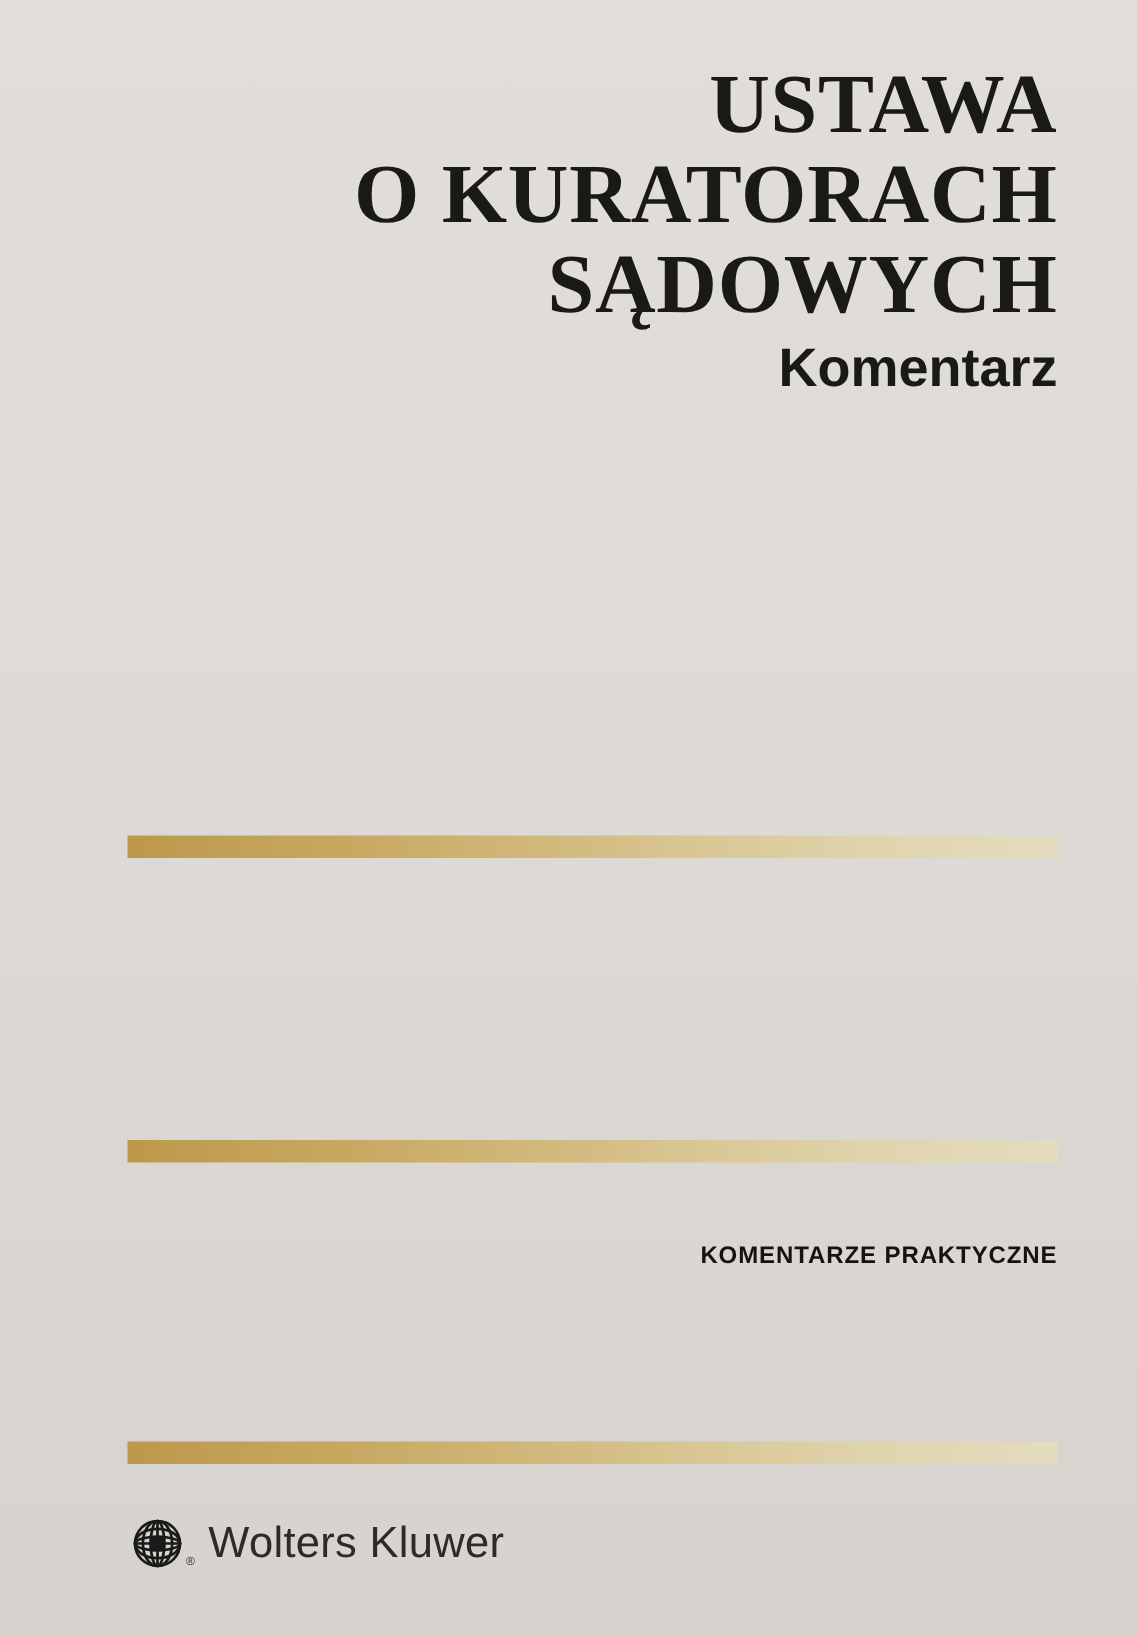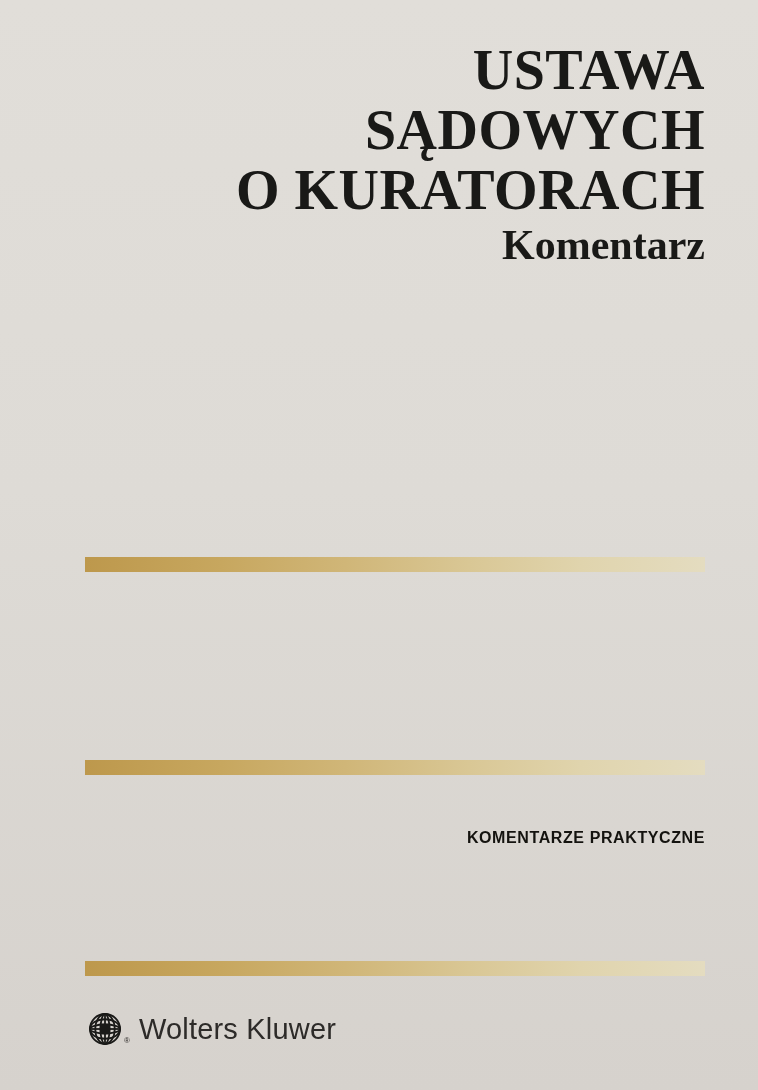--- a/index.html
+++ b/index.html
@@ -24,23 +24,23 @@
   }
   .title-line {
     font-family: "Liberation Serif", serif;
     font-weight: bold;
     font-size: 56px;
     line-height: 60px;
     letter-spacing: 0.5px;
     white-space: nowrap;
   }
   .subtitle {
-    font-family: Liberation Serif, serif;
+    font-family: Liberation Sans, sans-serif;
     font-weight: bold;
-    font-size: 42px;
+    font-size: 36px;
     line-height: 46px;
     margin-top: 2px;
     color: #191917;
   }
   .author {
     position: absolute;
     top: 514px;
     right: 57px;
     font-family: "Liberation Serif", serif;
     font-size: 28px;
@@ -103,22 +103,22 @@
     white-space: nowrap;
   }
 </style>
 </head>
 <body>
 
 <div class="cover">
 
   <div class="title-block">
     <div class="title-line">USTAWA</div>
+    <div class="title-line">O KURATORACH</div>
     <div class="title-line">SĄDOWYCH</div>
-    <div class="title-line">O KURATORACH</div>
     <div class="subtitle">Komentarz</div>
   </div>
 
 
   <div class="gold-bar bar-1"></div>
   <div class="gold-bar bar-2"></div>
 
   <div class="series-label">KOMENTARZE PRAKTYCZNE</div>
 
   <div class="gold-bar bar-3"></div>

